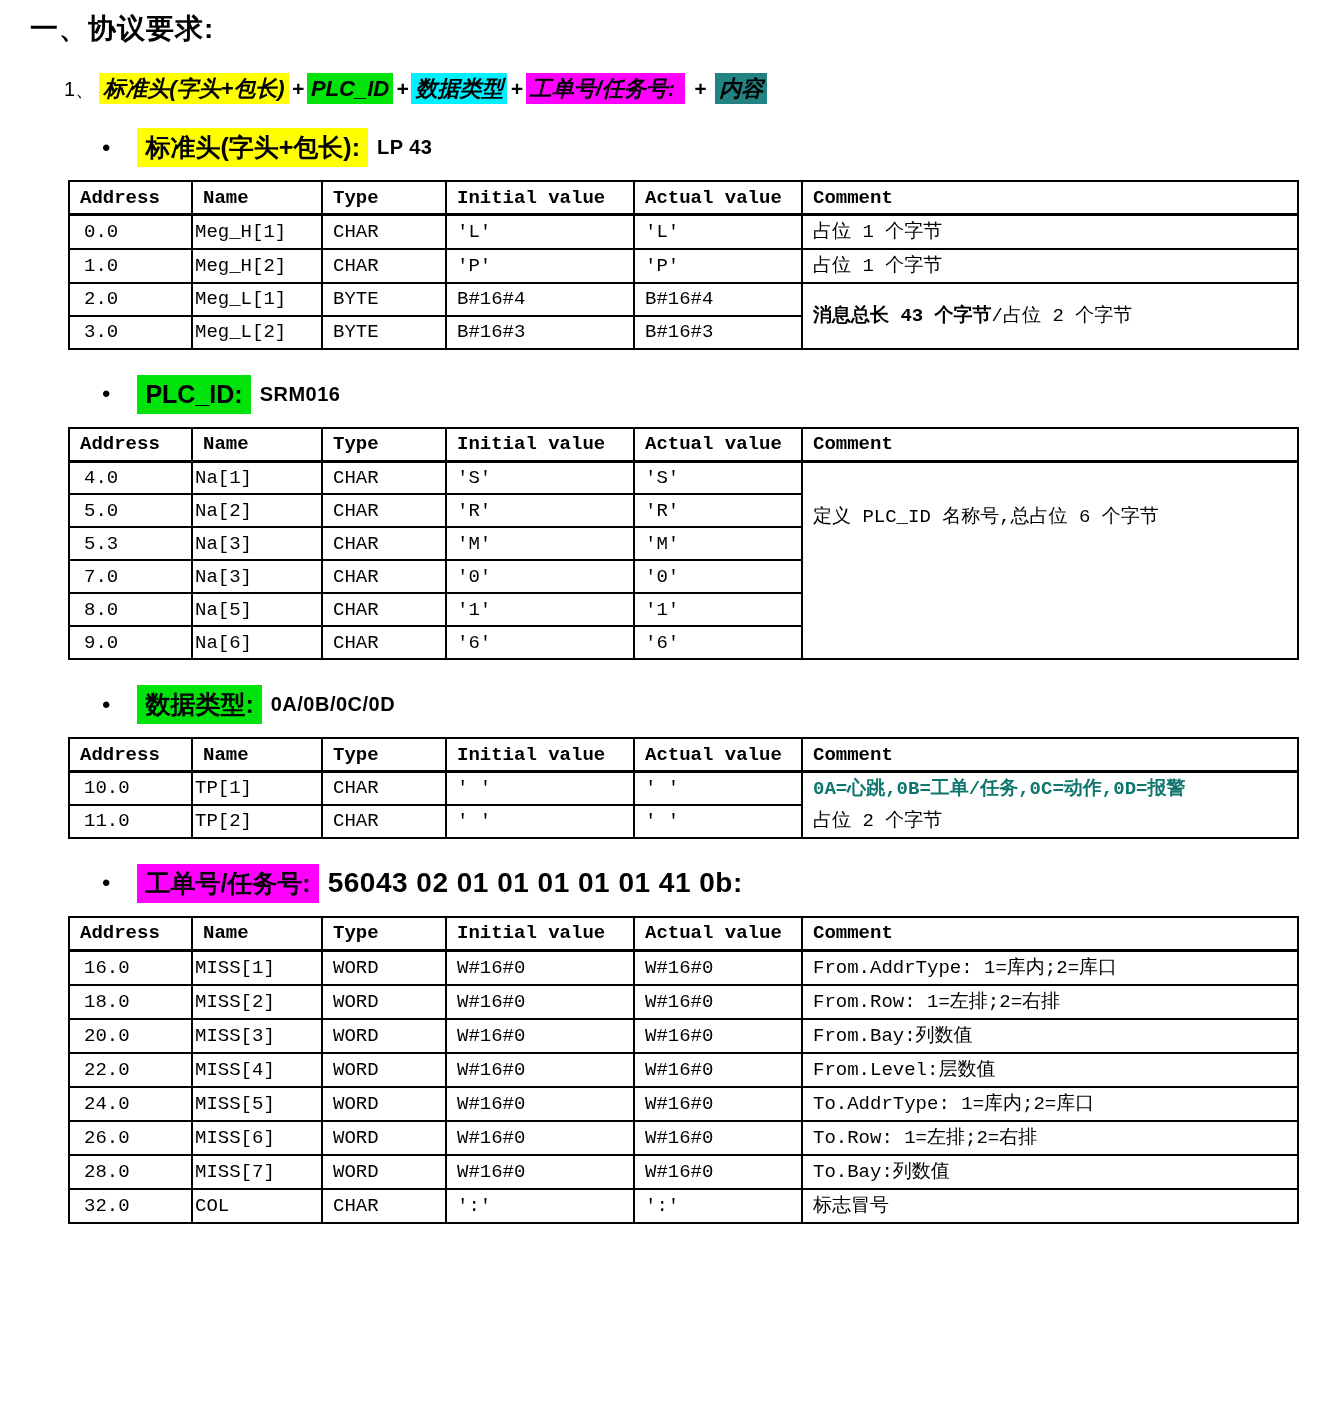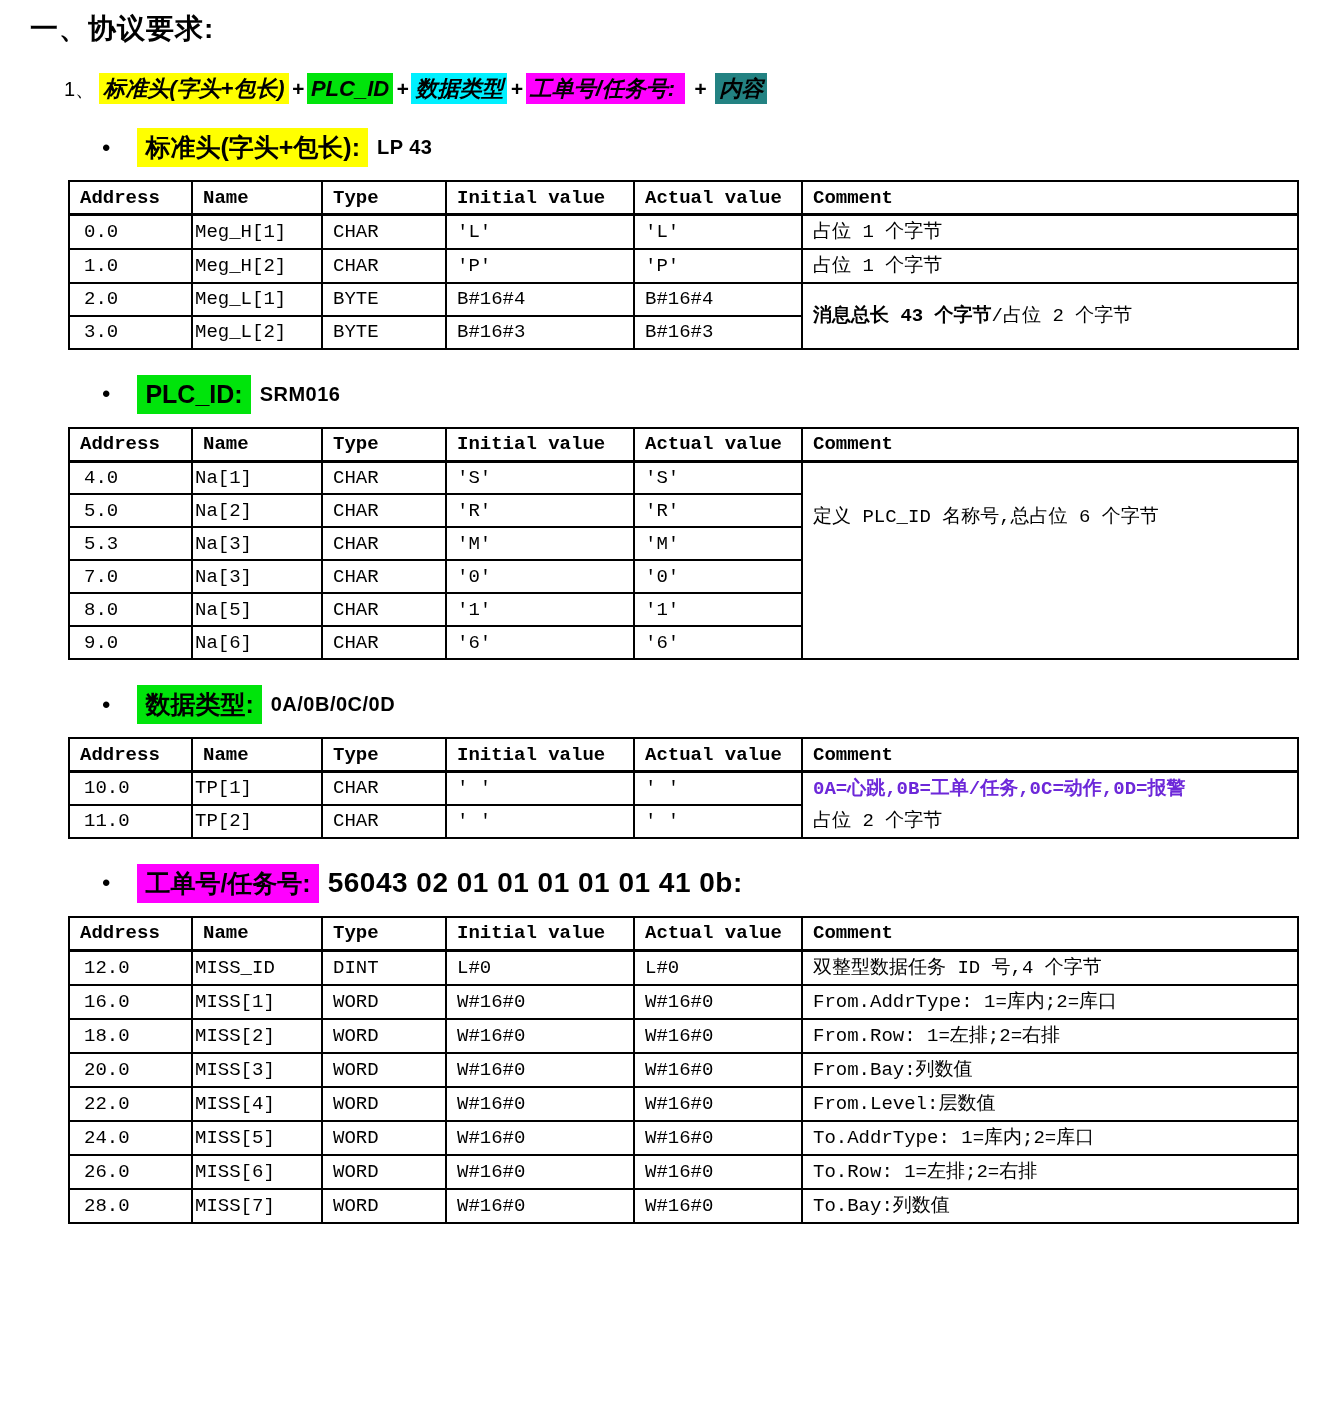--- a/index.html
+++ b/index.html
@@ -214,21 +214,21 @@
             </tr>
           </thead>
           <tbody>
             <tr>
               <td class="c-addr">10.0</td>
               <td class="c-name">TP[1]</td>
               <td>CHAR</td>
               <td>' '</td>
               <td>' '</td>
               <td class="cmt" rowspan="2">
-                <div class="cline"><span class="run-b" style="color: #6d28d9;">0A=心跳,0B=工单/任务,0C=动作,0D=报警</span></div>
+                <div class="cline"><span class="run-b" style="color: #0f766e;">0A=心跳,0B=工单/任务,0C=动作,0D=报警</span></div>
                 <div class="cline"><span>占位 2 个字节</span></div>
               </td>
             </tr>
             <tr>
               <td class="c-addr">11.0</td>
               <td class="c-name">TP[2]</td>
               <td>CHAR</td>
               <td>' '</td>
               <td>' '</td>
             </tr>
@@ -255,30 +255,20 @@
               <td class="">Address</td>
               <td class="">Name</td>
               <td>Type</td>
               <td>Initial value</td>
               <td>Actual value</td>
               <td>Comment</td>
             </tr>
           </thead>
           <tbody>
             <tr>
-              <td class="c-addr">12.0</td>
-              <td class="c-name">MISS_ID</td>
-              <td>DINT</td>
-              <td>L#0</td>
-              <td>L#0</td>
-              <td class="cmt">
-                <div class="cline"><span>双整型数据任务 ID 号,4 个字节</span></div>
-              </td>
-            </tr>
-            <tr>
               <td class="c-addr">16.0</td>
               <td class="c-name">MISS[1]</td>
               <td>WORD</td>
               <td>W#16#0</td>
               <td>W#16#0</td>
               <td class="cmt">
                 <div class="cline"><span>From.AddrType: 1=库内;2=库口</span></div>
               </td>
             </tr>
             <tr>
@@ -332,19 +322,29 @@
               </td>
             </tr>
             <tr>
               <td class="c-addr">28.0</td>
               <td class="c-name">MISS[7]</td>
               <td>WORD</td>
               <td>W#16#0</td>
               <td>W#16#0</td>
               <td class="cmt">
                 <div class="cline"><span>To.Bay:列数值</span></div>
+              </td>
+            </tr>
+            <tr>
+              <td class="c-addr">32.0</td>
+              <td class="c-name">COL</td>
+              <td>CHAR</td>
+              <td>':'</td>
+              <td>':'</td>
+              <td class="cmt">
+                <div class="cline"><span> 标志冒号</span></div>
               </td>
             </tr>
           </tbody>
         </table>
       </div>
     </div>
 </div>
 
 </body></html>

